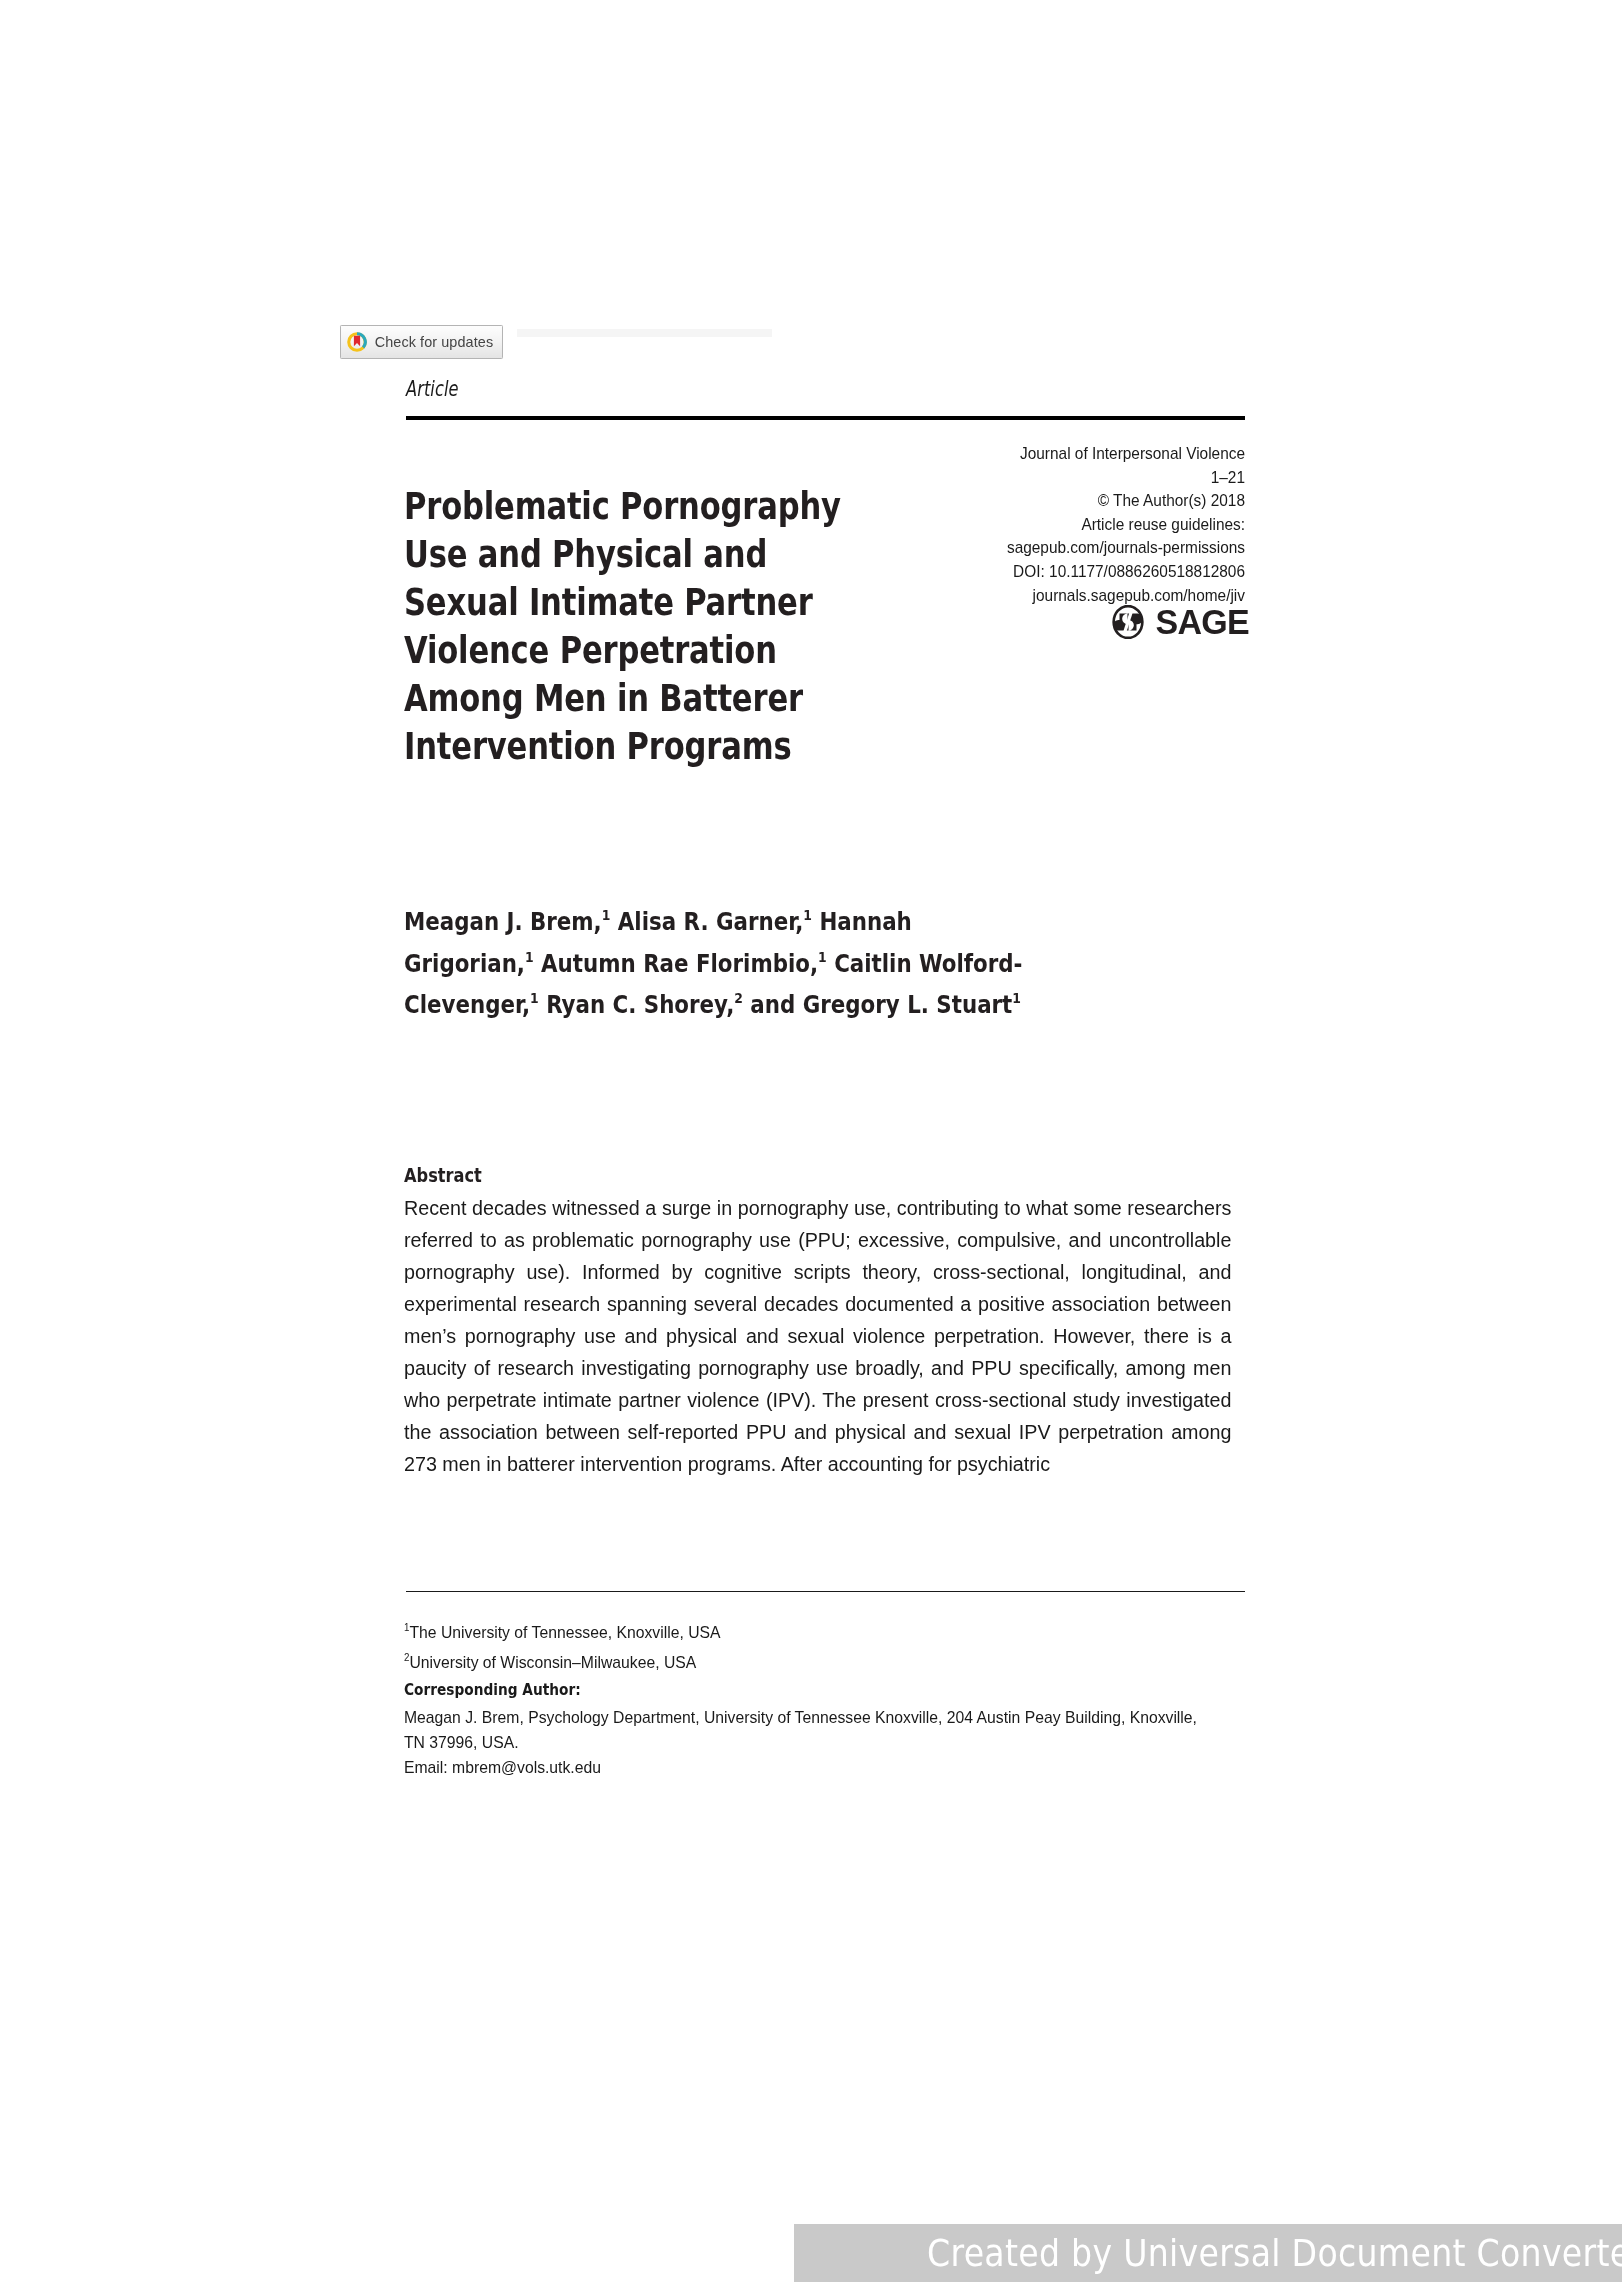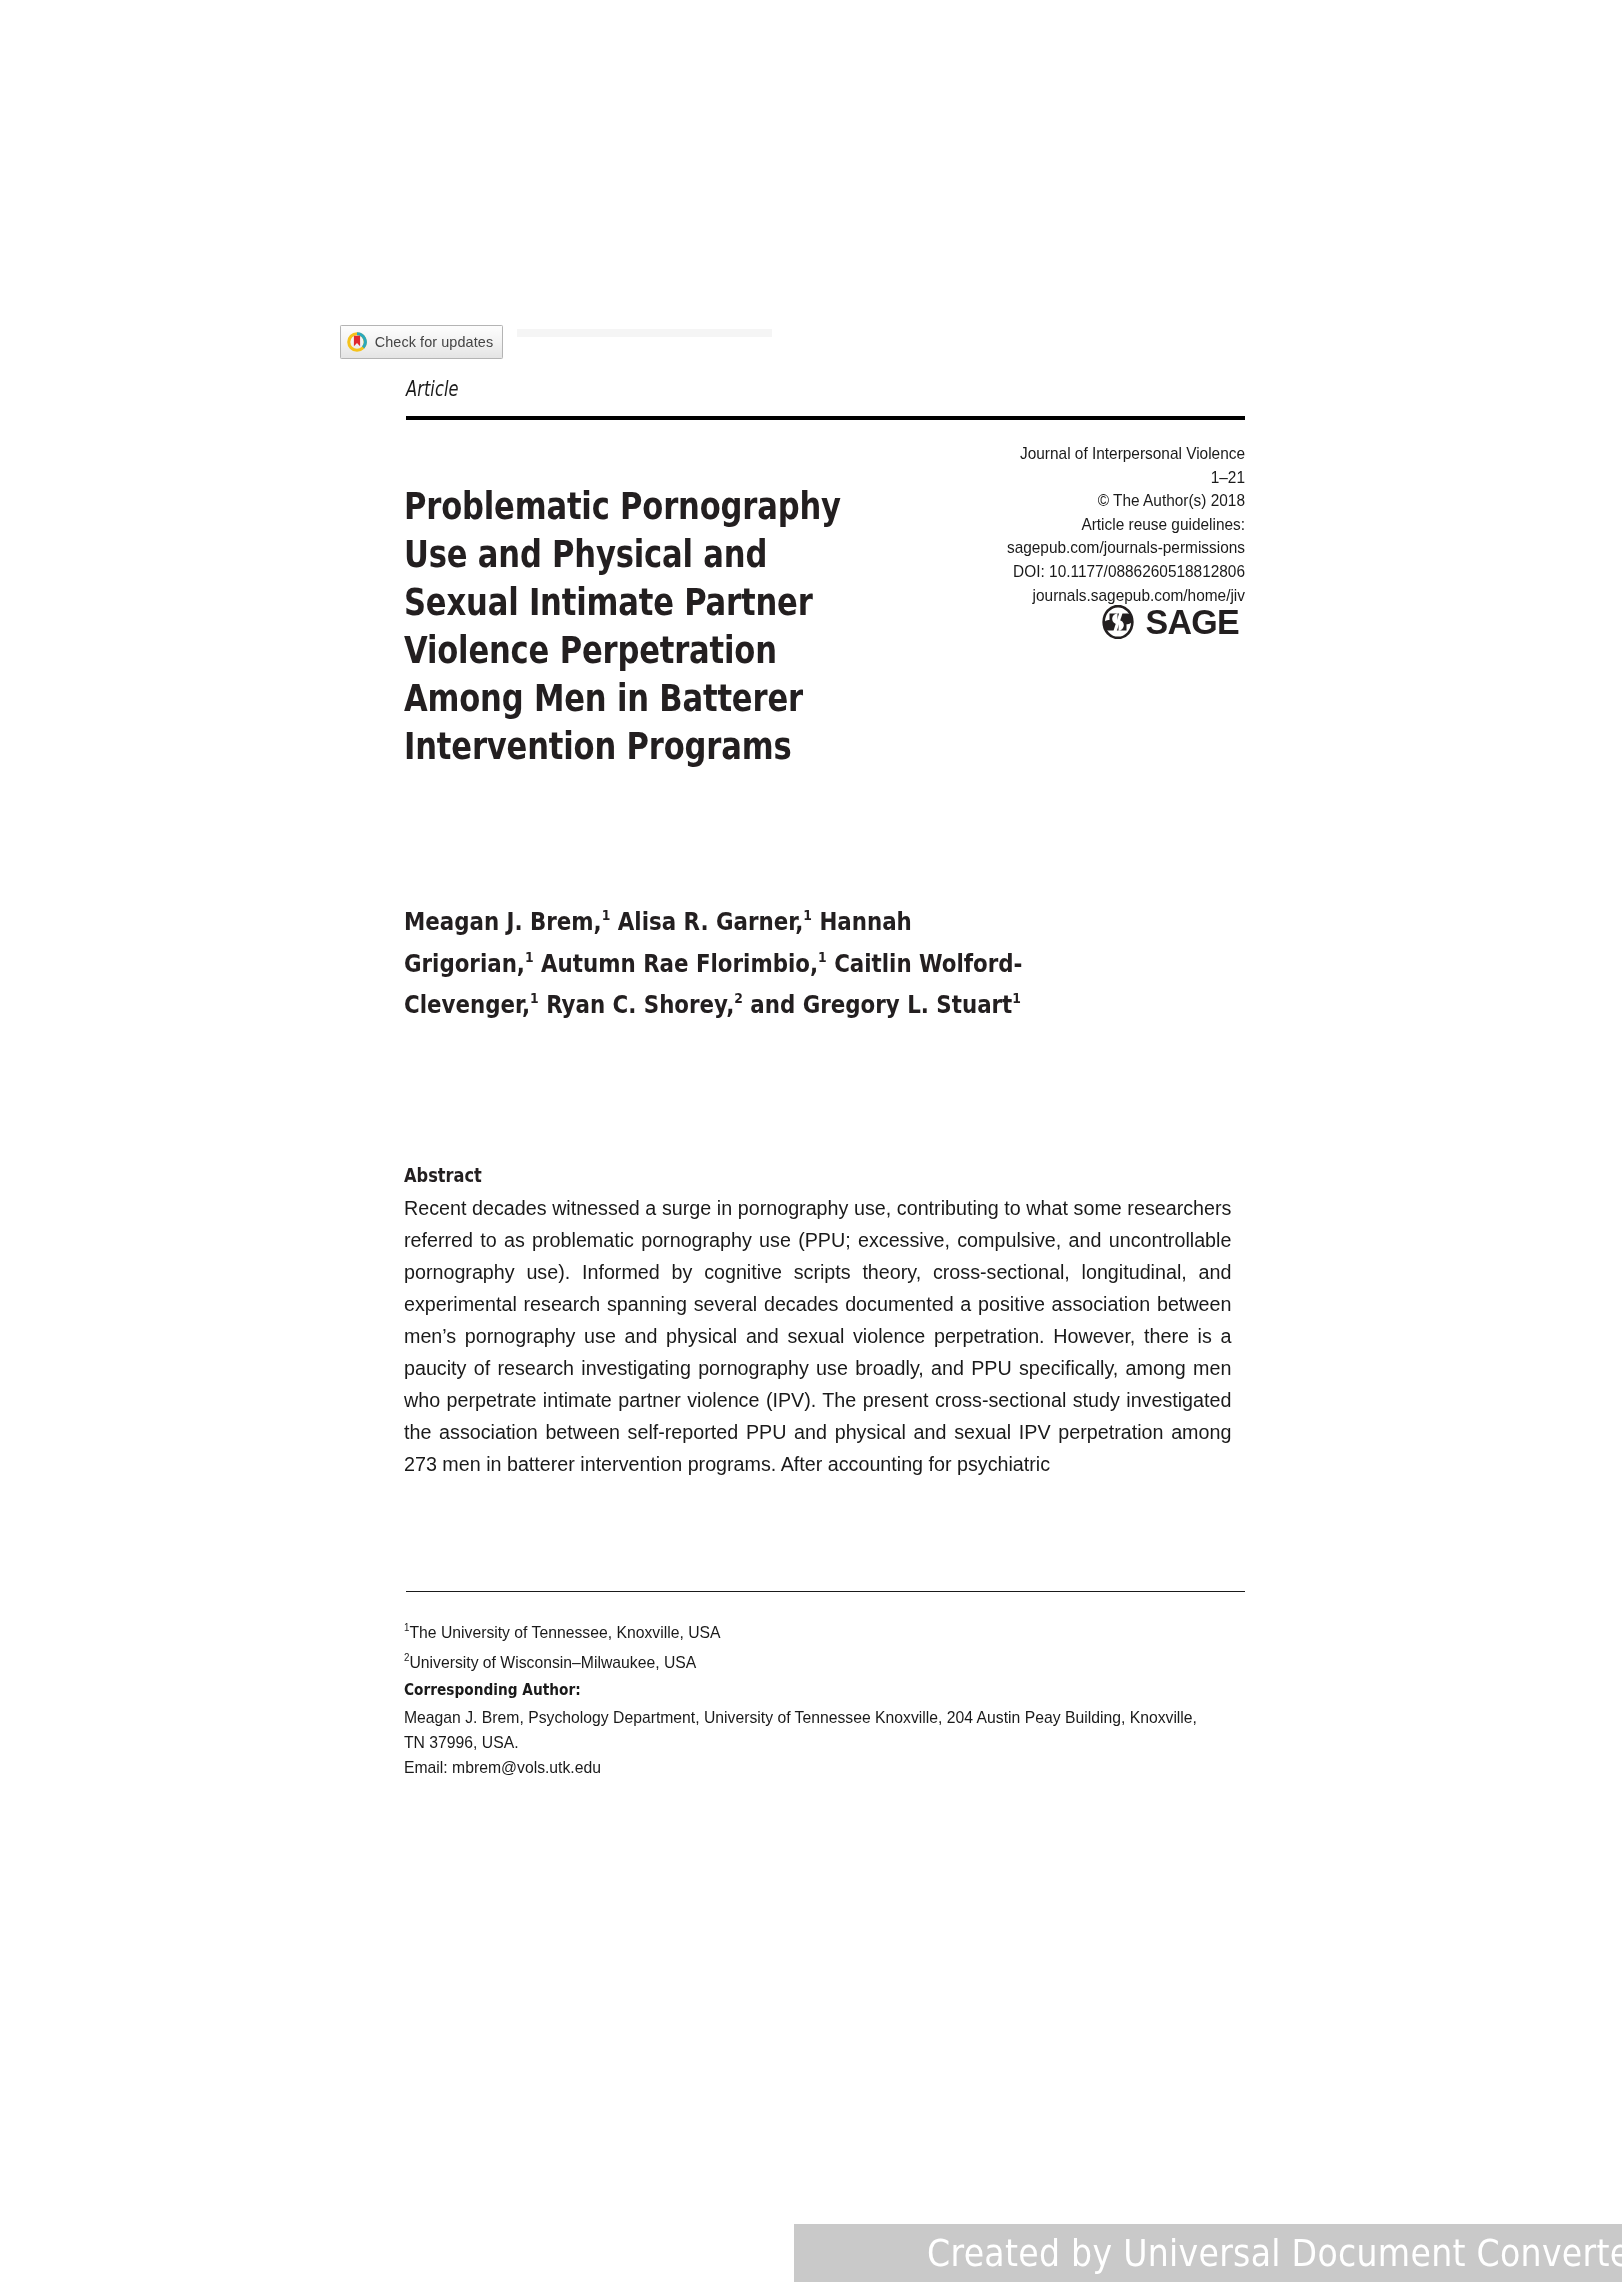--- a/index.html
+++ b/index.html
@@ -106,21 +106,21 @@
     font-size: 16.4px;
     line-height: 23.6px;
     color: #1a1a1a;
     transform: scaleX(0.94);
     transform-origin: right top;
   }
   .meta div { white-space: nowrap; }
 
   .sage-logo {
     position: absolute;
-    right: 384px;
+    right: 374px;
     top: 605px;
     display: flex;
     align-items: flex-end;
     justify-content: flex-end;
     gap: 10px;
   }
   .sage-mark { width: 34px; height: 34px; display: block; }
   .sage-word {
     font-family: "Liberation Sans", sans-serif;
     font-weight: 700;

